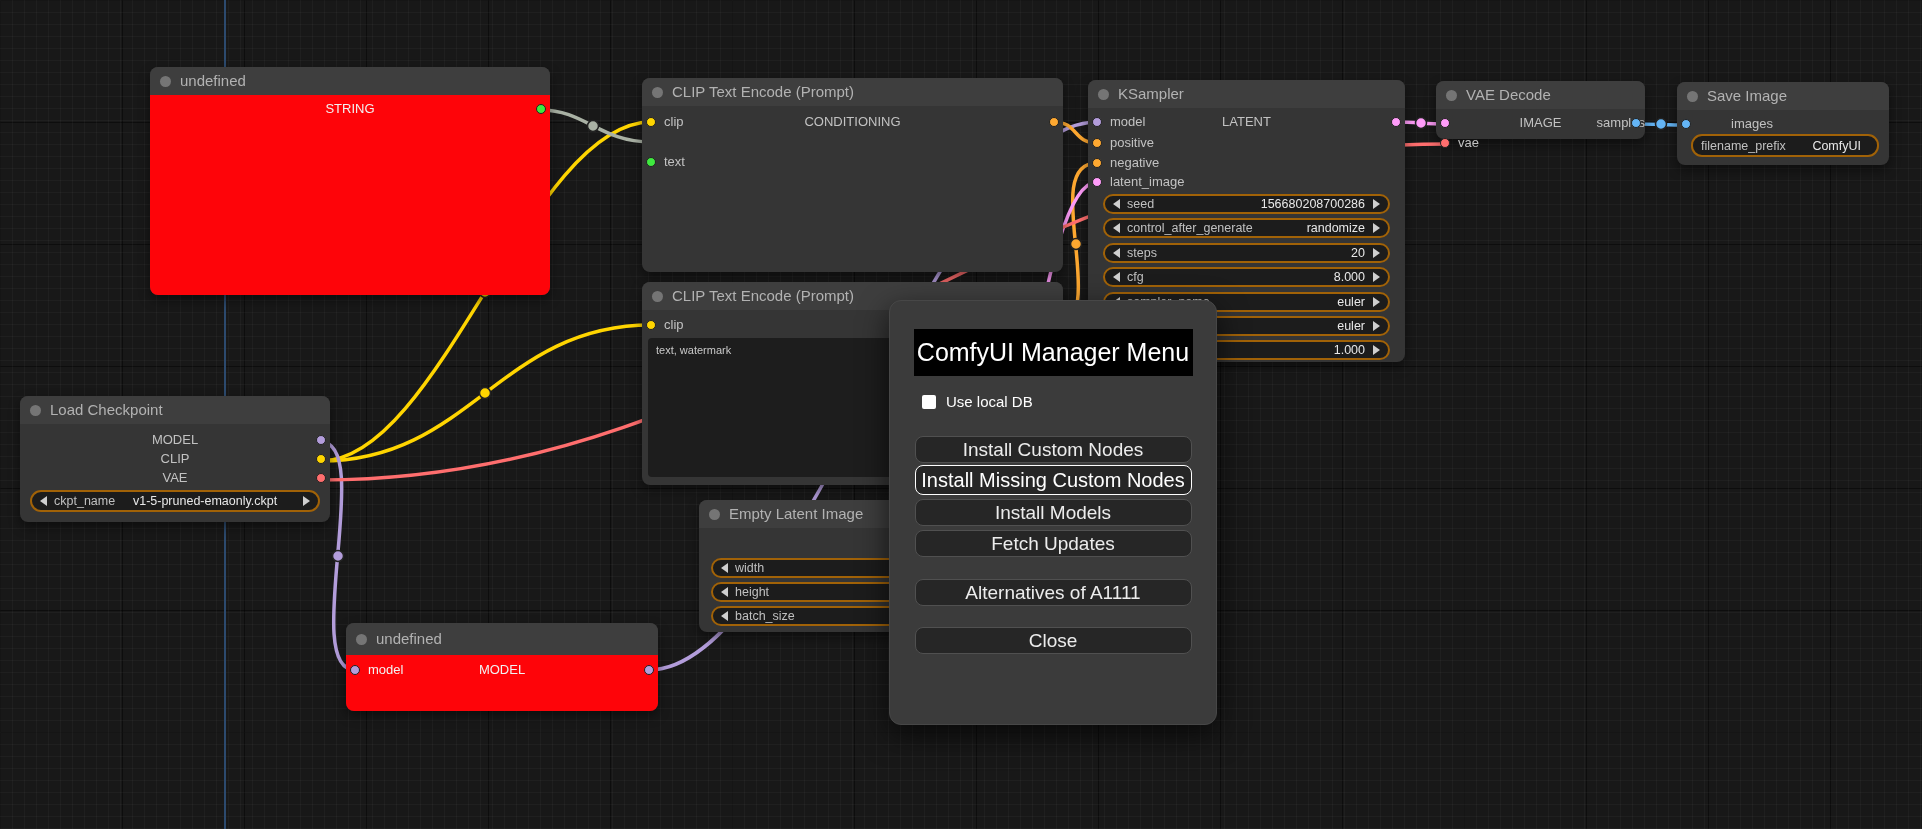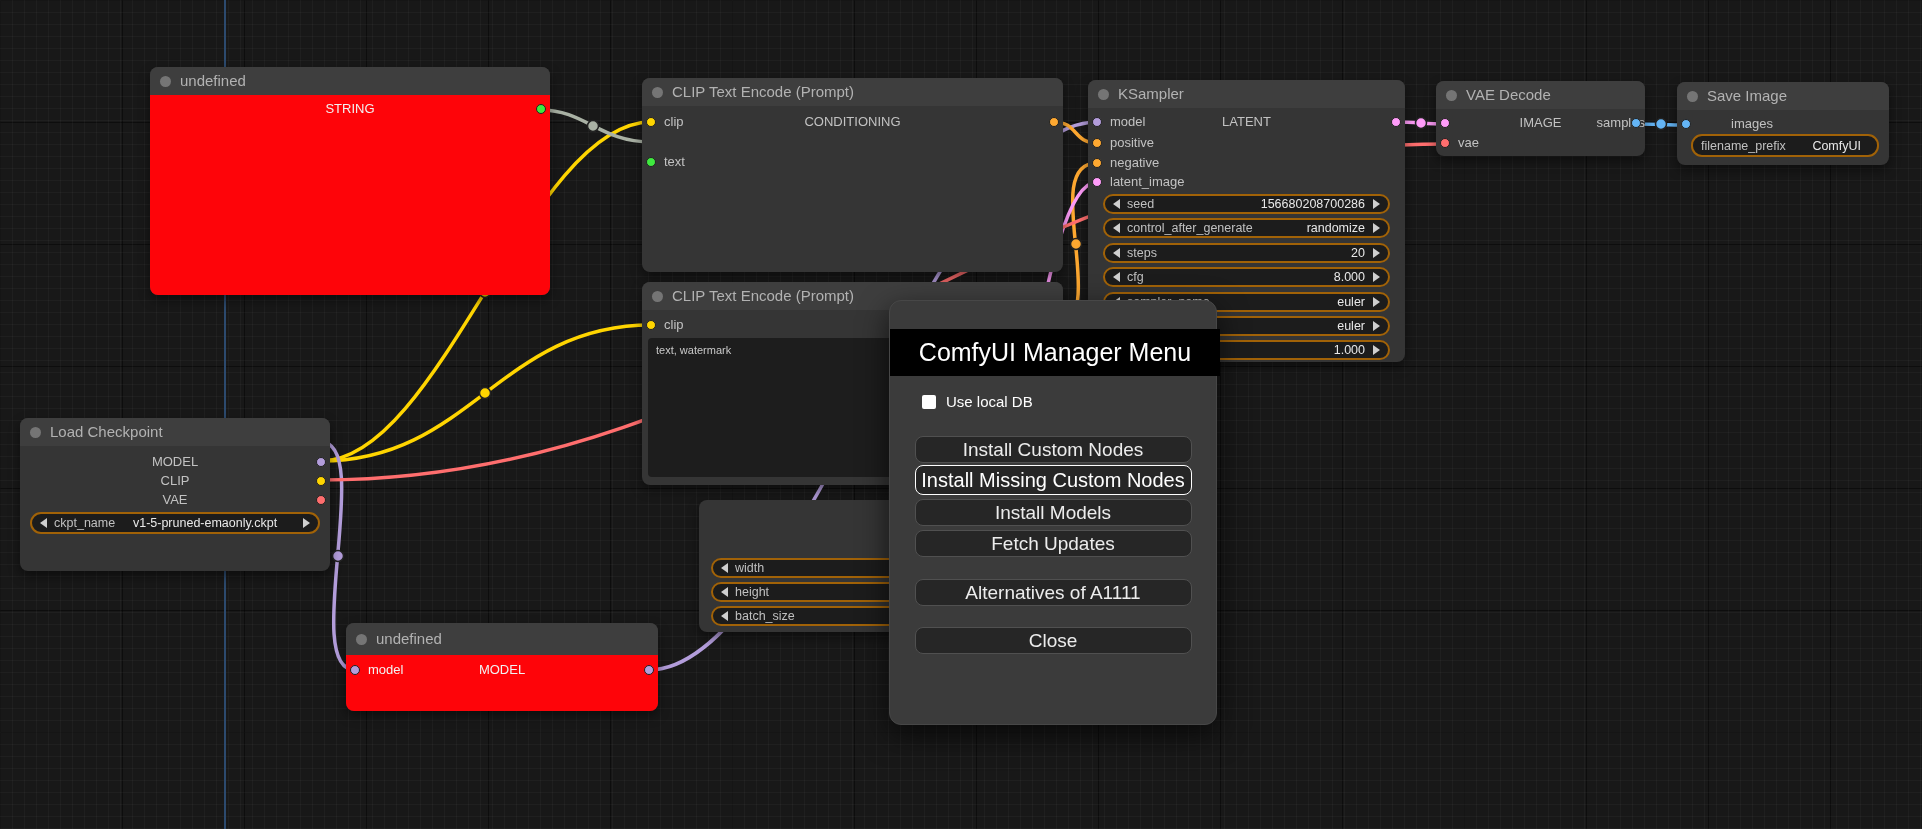--- a/index.html
+++ b/index.html
@@ -59,21 +59,21 @@
   .tri-r{width:0;height:0;border-top:5px solid transparent;border-bottom:5px solid transparent;
         border-left:7px solid #cfcfcf;margin-left:auto;flex:none;}
   .widget .wval + .tri-r{margin-left:0;}
   .prompt-box{position:absolute;left:6px;right:6px;top:56px;bottom:8px;background:#1d1d1d;
         border-radius:4px;color:#c9c9c9;font-size:11px;padding:6px 8px;line-height:13px;}
 
   
   .mgr-dialog{position:absolute;left:889px;top:300px;width:328px;height:425px;z-index:5;
         background:#3b3b3b;border-radius:12px;border:1px solid #474747;
         box-shadow:0 10px 30px rgba(0,0,0,.65);}
-  .mgr-title{width:330px;height:47px;margin:28px auto 0;background:#000;color:#fff;
+  .mgr-title{width:279px;height:47px;margin:28px auto 0;background:#000;color:#fff;
         font-size:25px;display:flex;align-items:center;justify-content:center;white-space:nowrap;}
   .mgr-check-row{display:flex;align-items:center;margin:17px 0 0 32px;color:#fff;font-size:15px;}
   .mgr-checkbox{width:14px;height:14px;background:#fff;border-radius:2px;margin-right:10px;flex:none;}
   .mgr-btn{display:block;width:277px;height:27px;margin:4px auto 0;background:#262626;
         border:1px solid #505050;border-radius:8px;color:#ececec;font-size:19px;line-height:24px;
         text-align:center;padding:0;font-family:inherit;cursor:pointer;}
   .mgr-btn.first{margin-top:26px;}
   .mgr-btn.hl{margin-top:2px;height:30px;border:1.5px solid #fff;color:#fff;font-size:20px;line-height:27px;}
   .mgr-btn.g2{margin-top:21px;}
   .mgr-btn.g3{margin-top:22px;}
@@ -143,20 +143,24 @@
       <span>CLIP Text Encode (Prompt)</span>
     </div>
     <div class="port-row" style="top:35px;">
       <span class="port-dot pd-clip"></span>
       <span class="plabel">clip</span>
     </div>
     <div class="prompt-box">text, watermark</div>
   </div>
 
   <div class="node" style="left:699px;top:500px;width:272px;height:132px;">
+    <div class="node-title">
+      <span class="collapse-dot"></span>
+      <span>Empty Latent Image</span>
+    </div>
     <div class="widget" style="left:12px;right:12px;top:58px;">
       <span class="tri-l"></span>
       <span>width</span>
       <span class="wval"></span>
     </div>
     <div class="widget" style="left:12px;right:12px;top:82px;">
       <span class="tri-l"></span>
       <span>height</span>
       <span class="wval"></span>
     </div>
@@ -229,21 +233,21 @@
       <span class="tri-r"></span>
     </div>
     <div class="widget" style="left:11px;right:15px;top:260px;">
       <span class="tri-l"></span>
       <span></span>
       <span class="wval">1.000</span>
       <span class="tri-r"></span>
     </div>
   </div>
 
-  <div class="node" style="left:1436px;top:81px;width:209px;height:75px;">
+  <div class="node" style="left:1436px;top:81px;width:209px;height:58px;">
     <div class="node-title">
       <span class="collapse-dot"></span>
       <span>VAE Decode</span>
     </div>
     <div class="port-row" style="top:34px;text-align:right;">
       <span class="port-dot pd-latent"></span>
       <span class="plabel">samples</span>
     </div>
     <div class="port-row" style="top:54px;">
       <span class="port-dot pd-vae"></span>
@@ -263,21 +267,21 @@
     <div class="port-row" style="top:34px;padding-left:32px;">
       <span class="port-dot pd-image"></span>
       <span class="plabel">images</span>
     </div>
     <div class="widget" style="left:14px;right:10px;top:52px;height:23px;">
       <span>filename_prefix</span>
       <span class="wval">ComfyUI</span>
     </div>
   </div>
 
-  <div class="node" style="left:20px;top:418px;width:310px;height:153px;">
+  <div class="node" style="left:20px;top:396px;width:310px;height:126px;">
     <div class="node-title">
       <span class="collapse-dot"></span>
       <span>Load Checkpoint</span>
     </div>
     <div class="port-row out" style="top:36px;">
       <span class="plabel">MODEL</span>
       <span class="port-dot pd-model"></span>
     </div>
     <div class="port-row out" style="top:55px;">
       <span class="plabel">CLIP</span>

